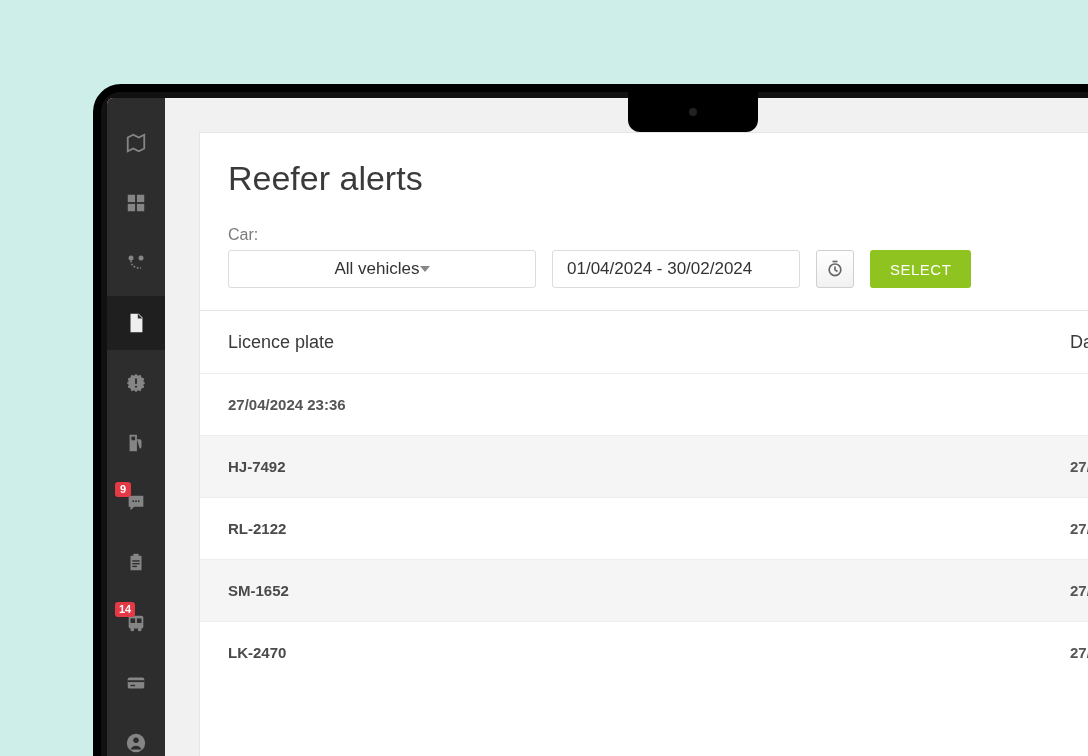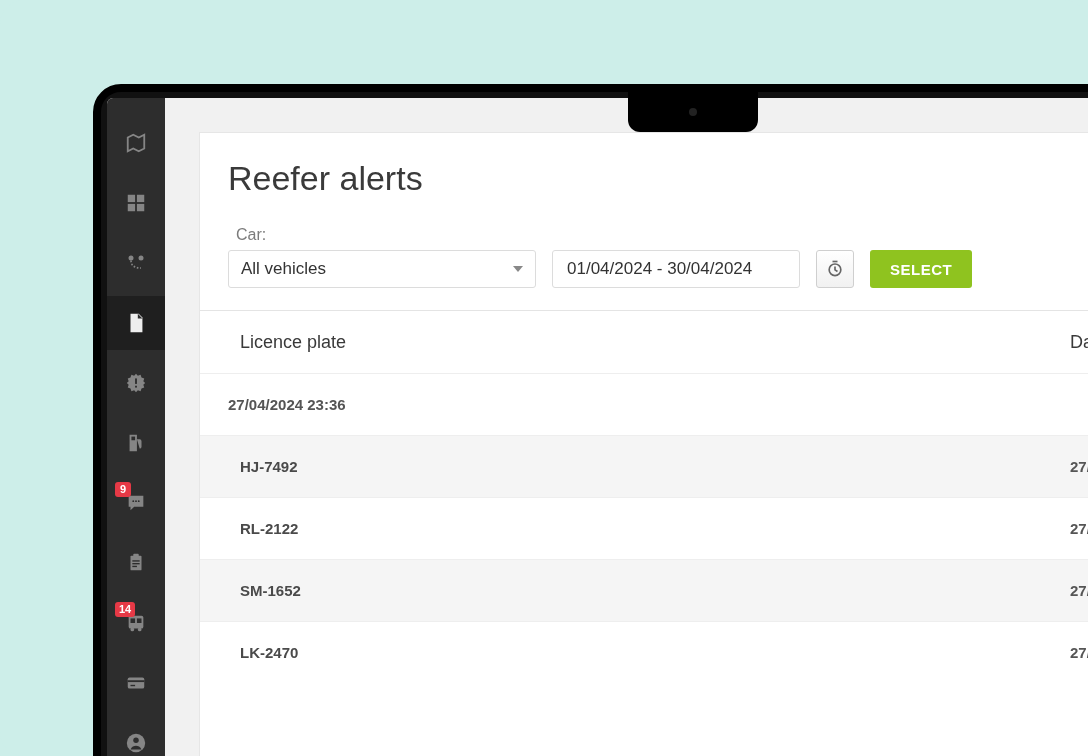--- a/index.html
+++ b/index.html
@@ -117,30 +117,29 @@
   .filters {
     display: flex;
     gap: 16px;
     align-items: flex-end;
     margin-bottom: 22px;
   }
   .field { display: flex; flex-direction: column; gap: 6px; }
   .field-label {
     font-size: 16px;
     color: #7b7b7b;
-    margin-left: 8px;
   }
   .select-box {
     width: 308px;
     height: 38px;
     border: 1px solid #dcdcdc;
     border-radius: 3px;
     display: flex;
     align-items: center;
-    justify-content: space-between;
+    justify-content: center;
     padding: 0 12px;
     font-size: 17px;
     color: #333;
     background: #fff;
     cursor: pointer;
   }
   .select-box .chev {
     width: 0; height: 0;
     border-left: 5px solid transparent;
     border-right: 5px solid transparent;
@@ -170,21 +169,21 @@
     justify-content: center;
     color: #666;
     cursor: pointer;
   }
   .clock-btn svg { width: 20px; height: 20px; }
   .select-btn {
     height: 38px;
     padding: 0 20px;
     background: #8fc31f;
     color: #fff;
-    font-weight: 700;
+    font-weight: 400;
     font-size: 15px;
     letter-spacing: 0.5px;
     border: none;
     border-radius: 3px;
     cursor: pointer;
   }
   .table {
     margin-left: -28px;
     margin-right: -28px;
     border-top: 1px solid #e4e4e4;
@@ -202,21 +201,21 @@
   }
   .trow {
     height: 62px;
     font-size: 15px;
     color: #4a4a4a;
     border-top: 1px solid #eee;
   }
   .trow:nth-child(even) {
     background: #f5f5f5;
   }
-  .col-plate { flex: 1; font-weight: 600; margin-left: 12px; }
+  .col-plate { flex: 1; font-weight: 600; }
   .thead .col-plate { font-weight: 500; }
   .col-date {
     width: 180px;
     text-align: left;
     color: #555;
     font-weight: 600;
   }
   .thead .col-date { font-weight: 500; color: #3a3a3a; }
 </style>
 </head>
@@ -321,21 +320,21 @@
         <div class="filters">
           <div class="field">
             <span class="field-label">Car:</span>
             <div class="select-box">
               <span>All vehicles</span>
               <span class="chev"></span>
             </div>
           </div>
           <div class="field">
             <div class="date-box">
-              <span>01/04/2024 - 30/04/2024</span>
+              <span>01/04/2024 - 30/02/2024</span>
             </div>
           </div>
           <button class="clock-btn">
             <svg viewBox="0 0 24 24" fill="none" stroke="currentColor" stroke-width="2">
                 <circle cx="12" cy="13" r="7"></circle>
                 <path d="M12 9v4l3 2"></path>
                 <path d="M9 3h6"></path>
               </svg>
           </button>
           <button class="select-btn">SELECT</button>

